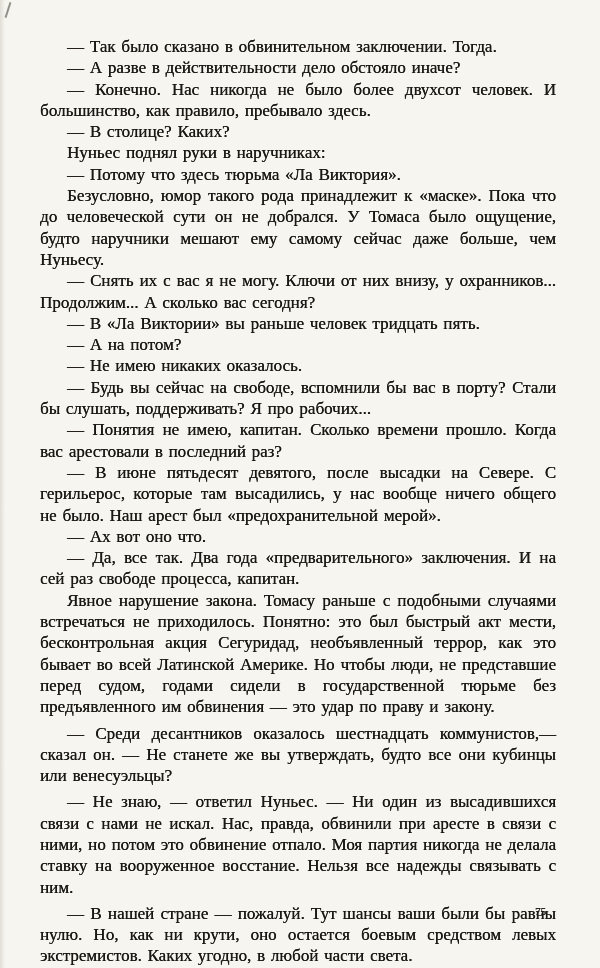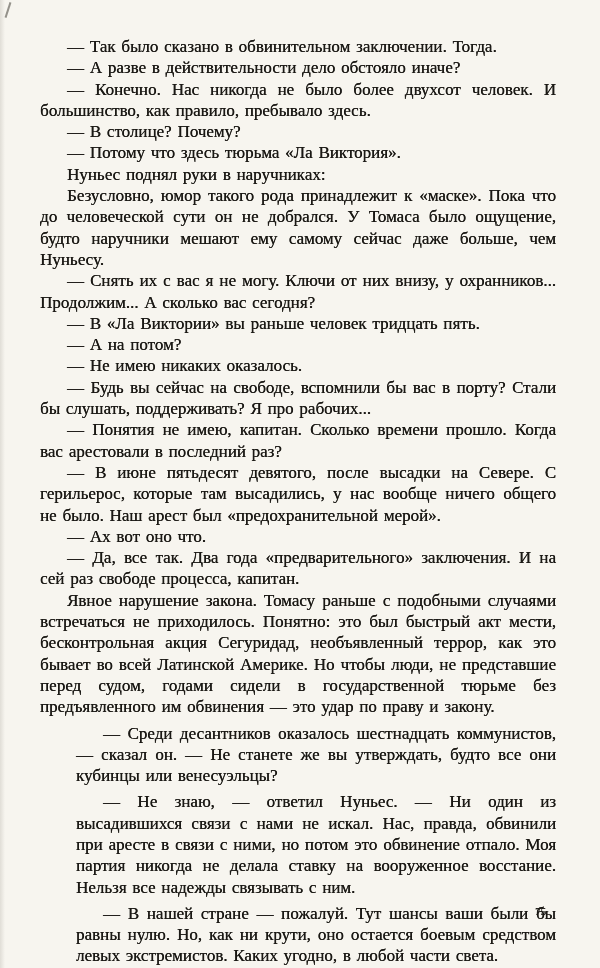--- a/index.html
+++ b/index.html
@@ -41,44 +41,43 @@
     margin: 0;
     font-size: 17px;
     line-height: 21.3px;
     text-align: justify;
     text-indent: 27px;
     word-spacing: 1.5px;
     text-shadow: 0.25px 0 0 currentColor; 
   }
   .text p.sp {
     margin-top: 5px;
-    margin-left: 36px;
   }
   .pageno {
     position: absolute;
     right: 54px;
     top: 905px;
     font-size: 11px;
     text-shadow: 0.25px 0 0 currentColor;
   }
 </style>
 </head>
 <body>
 
 <div class="page">
   <div class="edge-shade"></div>
   <div class="corner-mark"></div>
 
   <div class="text">
     <p>— Так было сказано в обвинительном заключении. Тогда.</p>
     <p>— А разве в действительности дело обстояло иначе?</p>
     <p>— Конечно. Нас никогда не было более двухсот человек. И большинство, как правило, пребывало здесь.</p>
-    <p>— В столице? Почему?</p>
+    <p>— В столице? Каких?</p>
+    <p>Нуньес поднял руки в наручниках:</p>
     <p>— Потому что здесь тюрьма «Ла Виктория».</p>
-    <p>Нуньес поднял руки в наручниках:</p>
     <p>Безусловно, юмор такого рода принадлежит к «маске». Пока что до человеческой сути он не добрался. У Томаса было ощущение, будто наручники мешают ему самому сейчас даже больше, чем Нуньесу.</p>
     <p>— Снять их с вас я не могу. Ключи от них внизу, у охранников... Продолжим... А сколько вас сегодня?</p>
     <p>— В «Ла Виктории» вы раньше человек тридцать пять.</p>
     <p>— А на потом?</p>
     <p>— Не имею никаких оказалось.</p>
     <p>— Будь вы сейчас на свободе, вспомнили бы вас в порту? Стали бы слушать, поддерживать? Я про рабочих...</p>
     <p>— Понятия не имею, капитан. Сколько времени прошло. Когда вас арестовали в последний раз?</p>
     <p>— В июне пятьдесят девятого, после высадки на Севере. С герильерос, которые там высадились, у нас вообще ничего общего не было. Наш арест был «предохранительной мерой».</p>
     <p>— Ах вот оно что.</p>
     <p>— Да, все так. Два года «предварительного» заключения. И на сей раз свободе процесса, капитан.</p>

